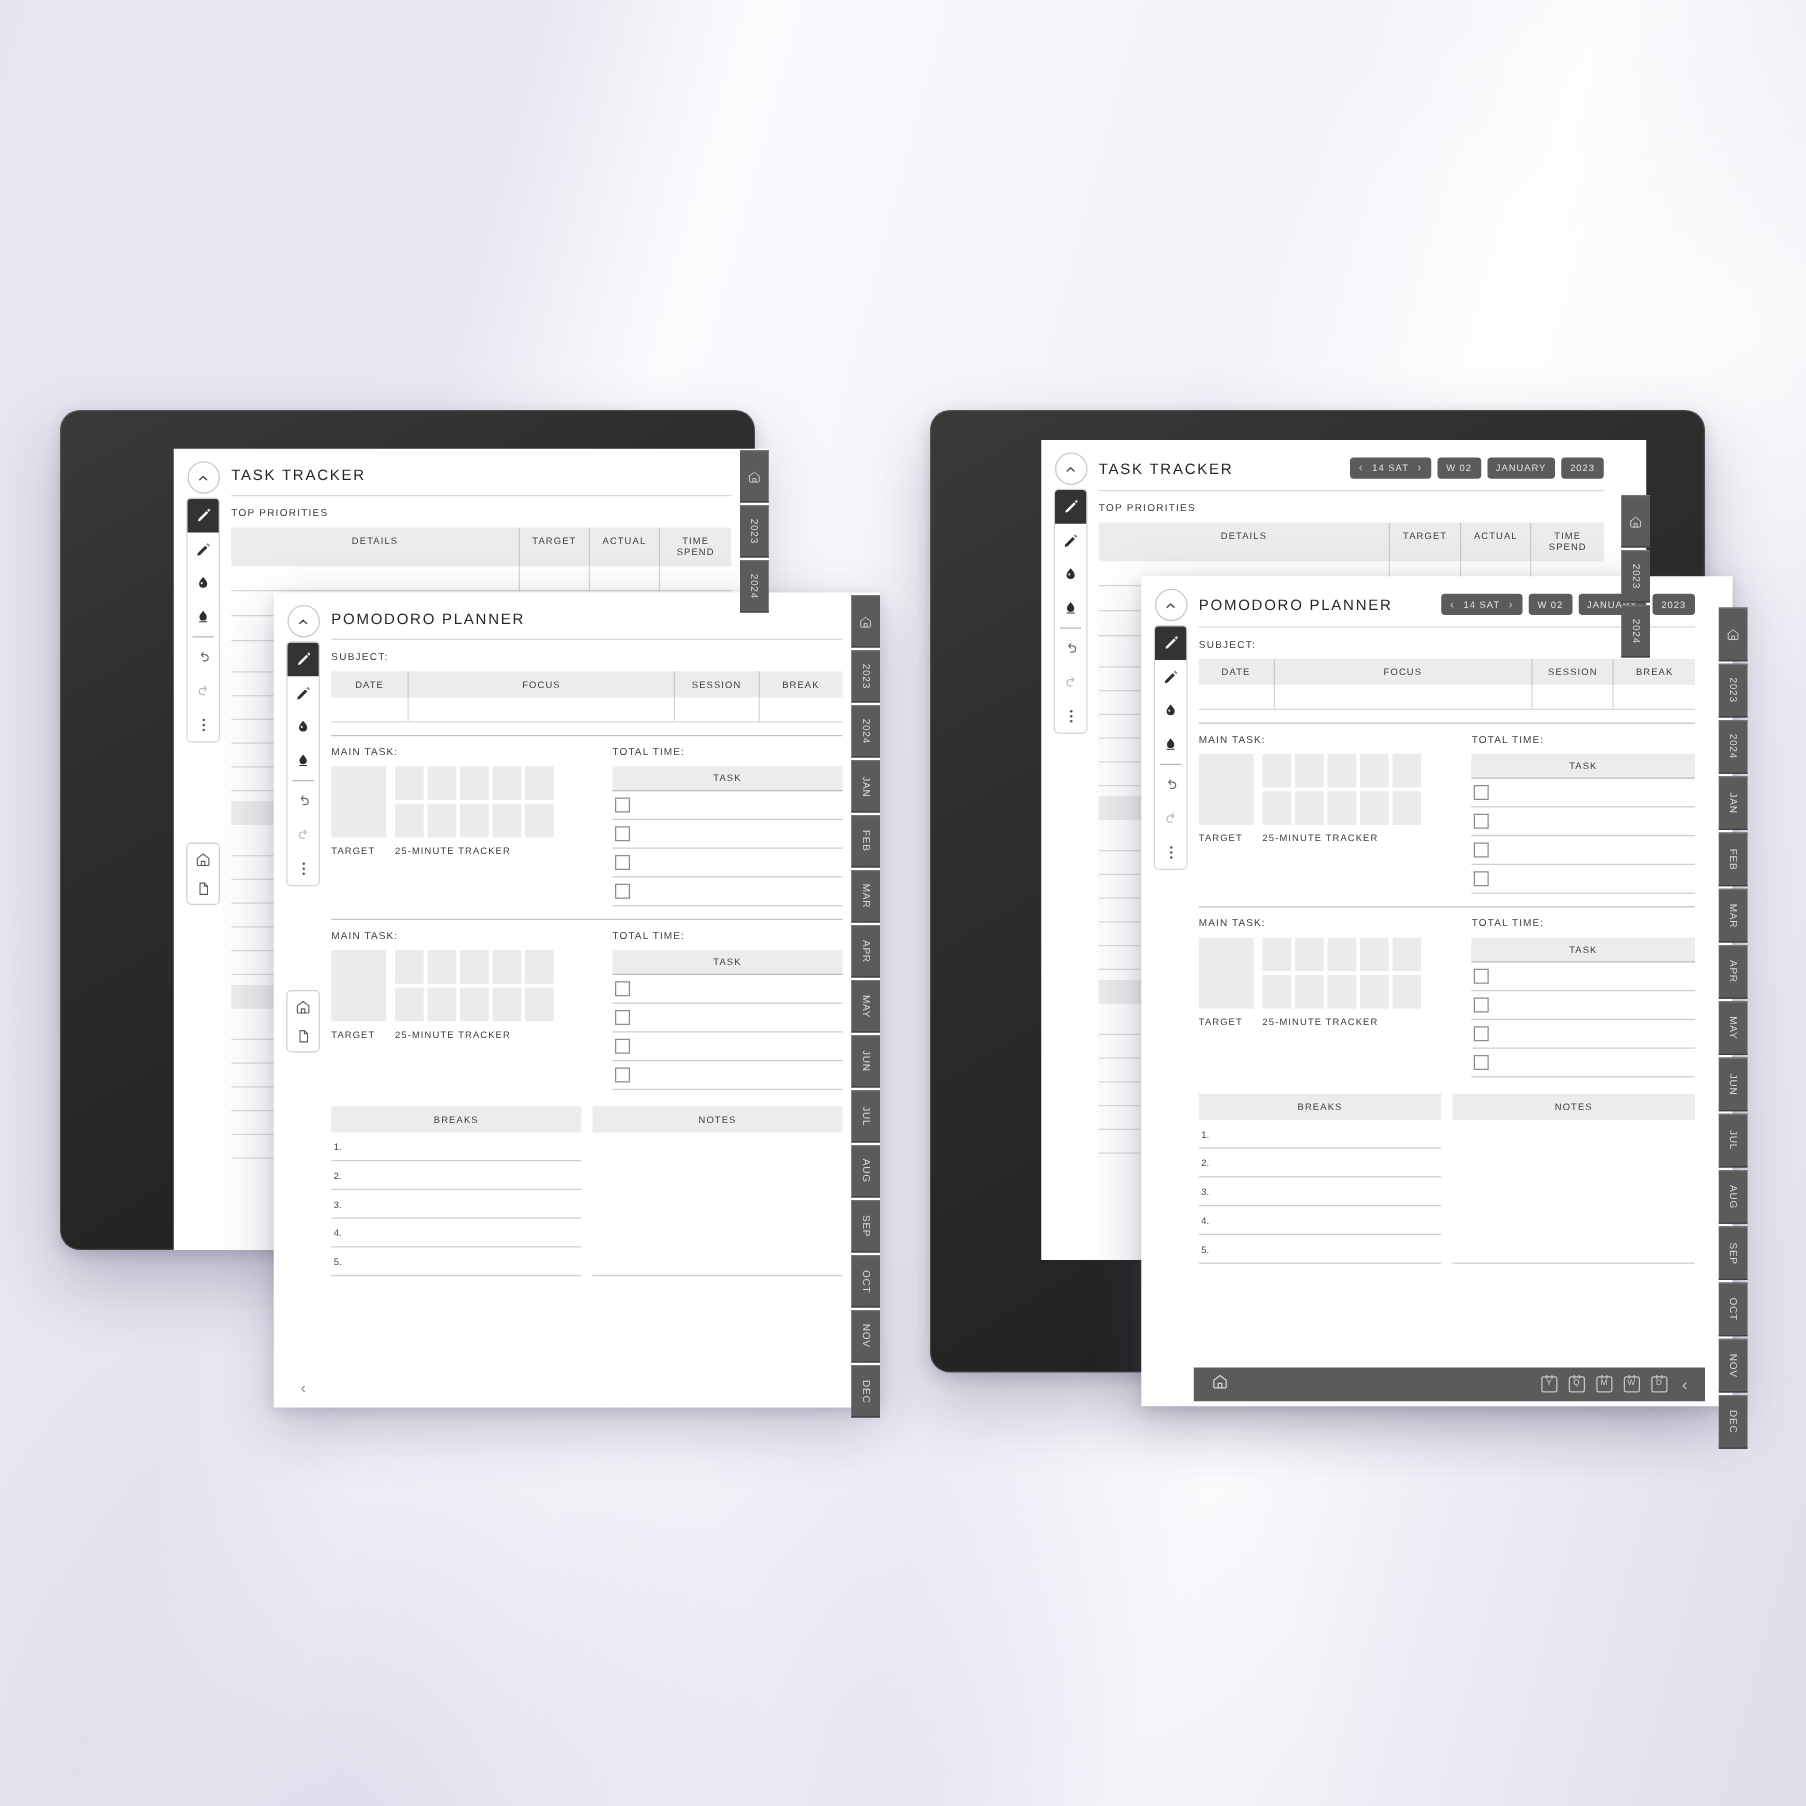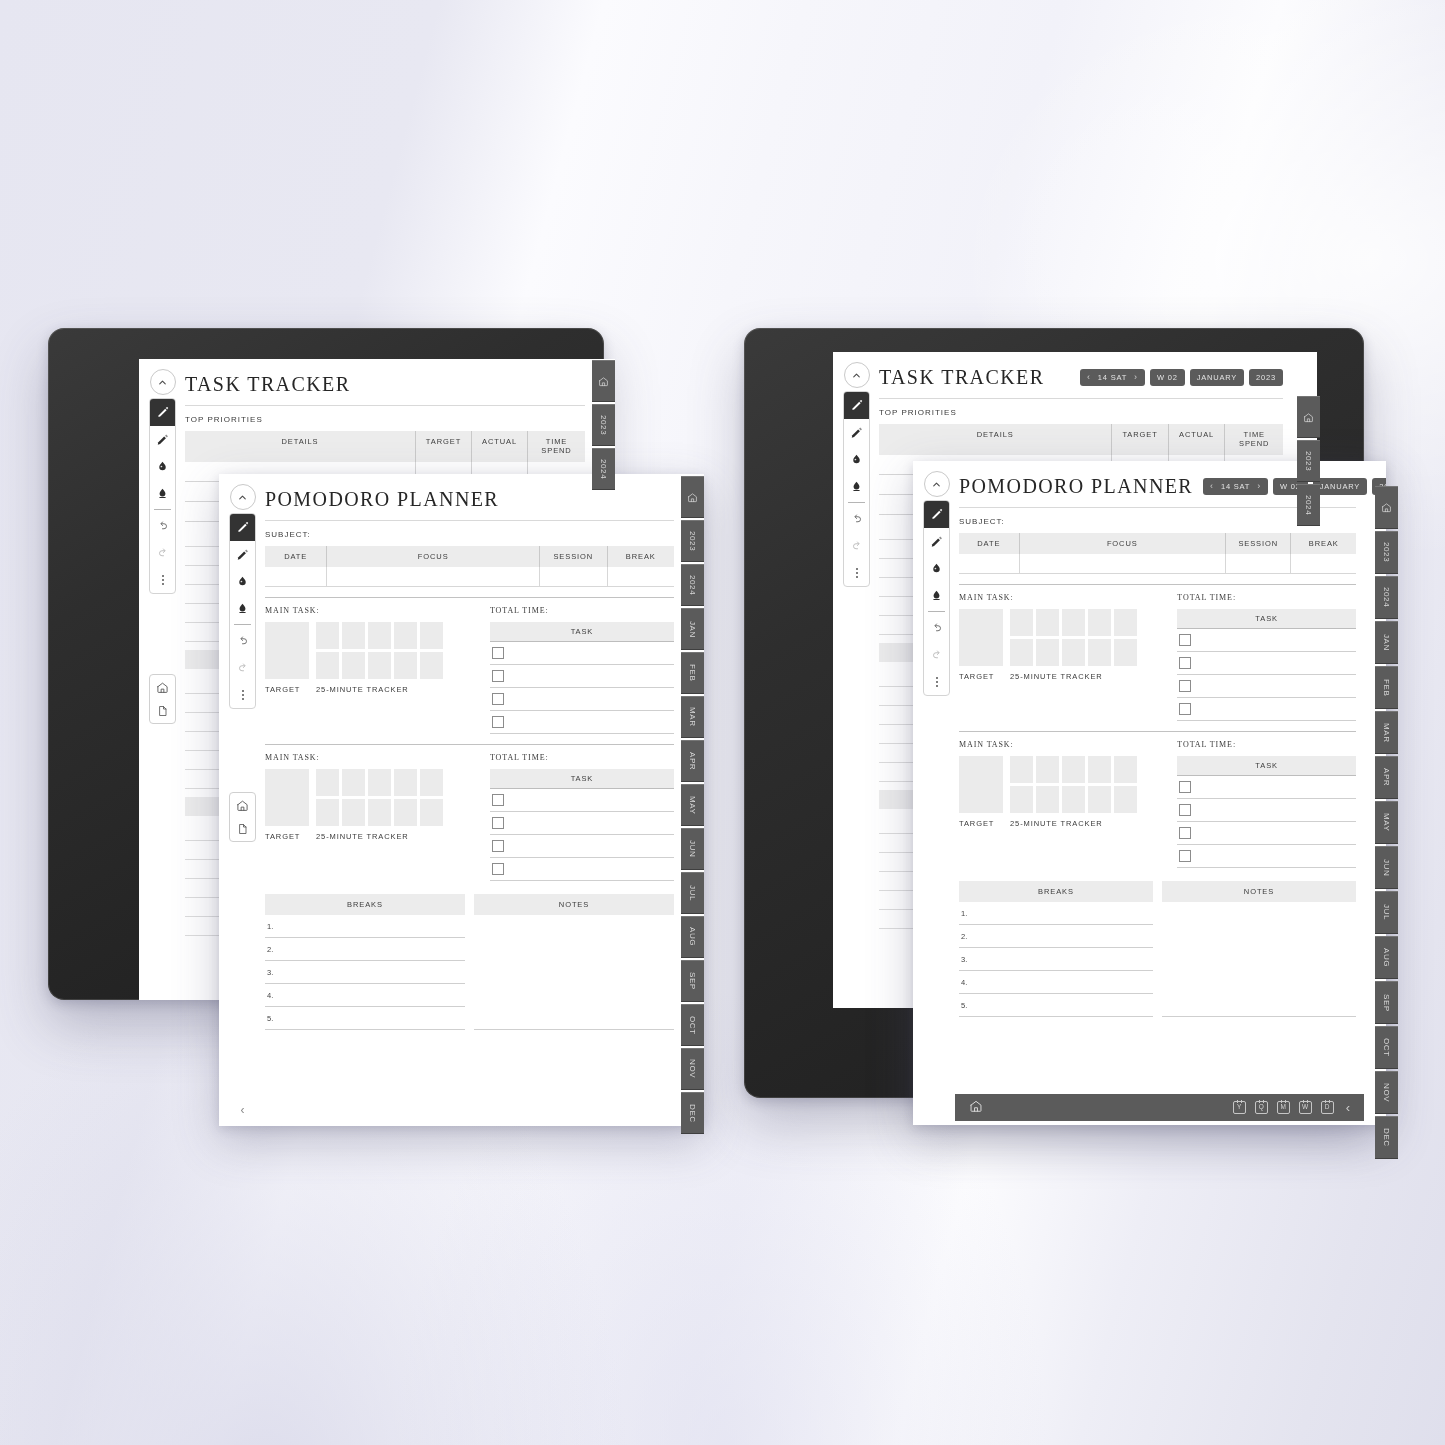--- a/index.html
+++ b/index.html
@@ -162,26 +162,25 @@
     position: absolute;
     left: 46px;
     right: 30px;
     top: 14px;
     bottom: 8px;
   }
   .sheet-wide { left: 46px; right: 8px; }
 
   .title-row { display: flex; align-items: center; gap: 10px; }
   .doc-title {
-    font-size: 20px;
+    font-size: 12px;
     letter-spacing: 1.4px;
     color: #262626;
     font-weight: 400;
     white-space: nowrap;
-    font-family: Liberation Serif, serif;
   }
   .title-rule { border-bottom: 1px solid #d9d9d9; margin-top: 9px; }
 
   
   .datenav { display: flex; align-items: center; gap: 5px; margin-left: auto; }
   .pill {
     background: #5b5b5b;
     color: #e4e4e4;
     font-size: 7.5px;
     letter-spacing: .8px;
@@ -228,21 +227,20 @@
   .mt-head {
     display: flex;
     border-top: 1px solid #c2c2c2;
     padding-top: 8px;
     margin-top: 10px;
   }
   .mt-label, .tt-label {
     font-size: 8px;
     letter-spacing: .9px;
     color: #3a3a3a;
-    font-family: Liberation Serif, serif;
   }
   .mt-label { flex: 0 0 55%; }
 
   .mt-body { display: flex; margin-top: 7px; gap: 0; }
   .mt-left { flex: 0 0 55%; }
   .mt-right { flex: 1; }
 
   .target-area { display: flex; gap: 7px; align-items: flex-start; }
   .target-box { width: 44px; height: 57px; background: #ebebeb; }
   .tracker-grid {

